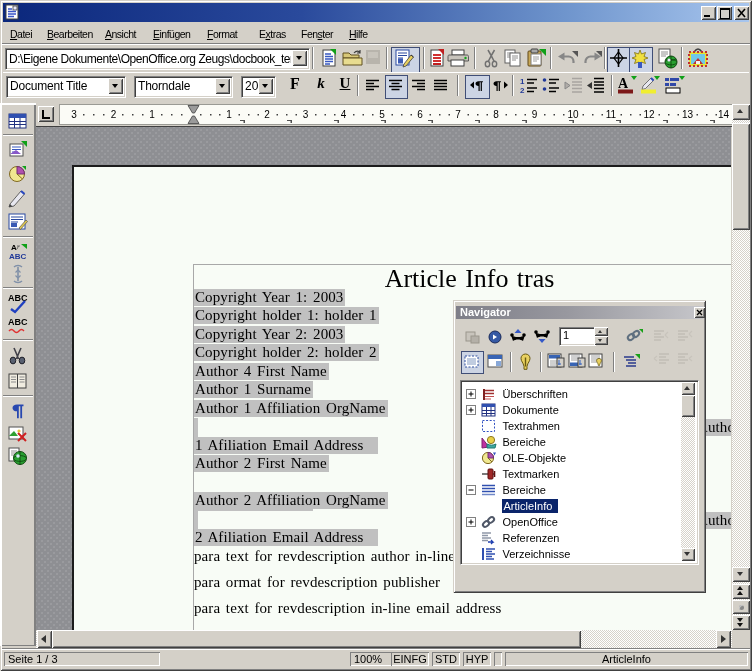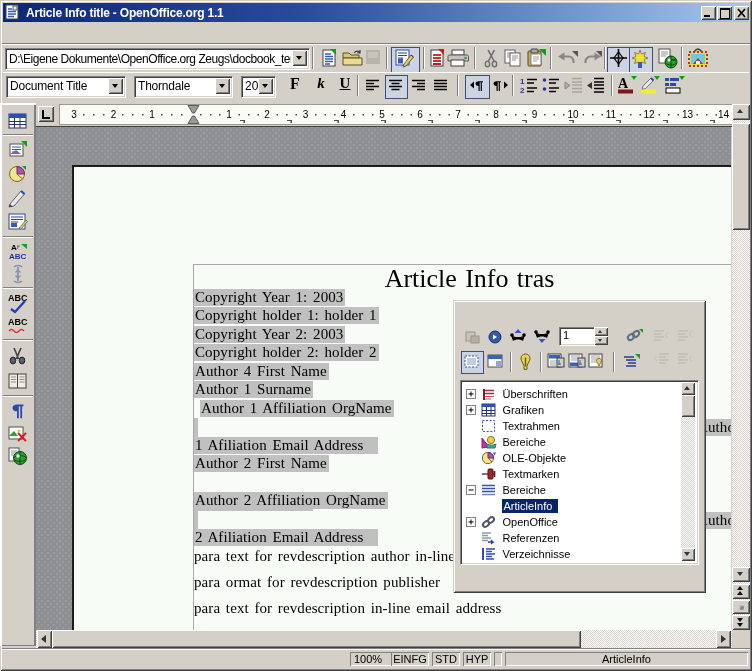--- a/index.html
+++ b/index.html
@@ -24,35 +24,44 @@
 <div id="win">
 
 <div class="ab" style="left:3px;top:3px;width:746px;height:19px;background:linear-gradient(90deg,#0b277c 0%,#2a4a9c 40%,#6e94cc 75%,#a8c6ee 100%)">
   <svg class="ab" style="left:2px;top:1px" width="16" height="16" viewBox="0 0 16 16">
     <rect x="1" y="1" width="12" height="14" fill="#fff" stroke="#404040" stroke-width="1"></rect>
     <rect x="8" y="2" width="4" height="4" fill="#e8e8f8" stroke="#404040" stroke-width="0.8"></rect>
     <g stroke="#3a55c8" stroke-width="1.3">
           <path d="M3 5h4M3 7.5h8M3 10h8M3 12.5h6"></path>
         </g>
   </svg>
-  <div class="ab" style="left:23px;top:3px;font-size:12px;font-weight:bold;color:#fff;letter-spacing:-0.2px">Article Info title - OpenOffice.org 1.1</div>
 
   <div class="ab rb" style="left:698px;top:3px;width:15px;height:14px">
         <div class="ab" style="left:3px;top:9px;width:6px;height:2px;background:#000"></div>
       </div>
   <div class="ab rb" style="left:714px;top:3px;width:15px;height:14px">
         <div class="ab" style="left:3px;top:2px;width:8px;height:8px;border:1px solid #000;border-top-width:2px"></div>
       </div>
   <div class="ab rb" style="left:731px;top:3px;width:15px;height:14px">
     <svg width="15" height="14" viewBox="0 0 15 14">
           <path d="M4 3l7 8M11 3l-7 8" stroke="#000" stroke-width="1.6"></path>
         </svg>
       </div>
 </div>
 
+<div class="ab" style="left:3px;top:22px;width:746px;height:21px;background:#d4d0c8">
+  <span class="mi" style="left:7px"><u>D</u>atei</span>
+  <span class="mi" style="left:44px"><u>B</u>earbeiten</span>
+  <span class="mi" style="left:102px"><u>A</u>nsicht</span>
+  <span class="mi" style="left:150px"><u>E</u>infügen</span>
+  <span class="mi" style="left:204px"><u>F</u>ormat</span>
+  <span class="mi" style="left:256px">E<u>x</u>tras</span>
+  <span class="mi" style="left:298px">Fen<u>s</u>ter</span>
+  <span class="mi" style="left:346px"><u>H</u>ilfe</span>
+</div>
 <div class="ab" style="left:2px;top:43px;width:748px;height:2px;box-shadow:inset 0 1px 0 #808080,inset 0 2px 0 #fff"></div>
 
 <div class="ab" id="fbar" style="left:3px;top:45px;width:746px;height:27px;background:#d4d0c8">
   <div class="ab fld" style="left:2px;top:3px;width:303px;height:20px">
     <div class="ab" style="left:3px;top:2.5px;font-size:12px;letter-spacing:-0.45px;white-space:pre;width:282px;overflow:hidden">D:\Eigene Dokumente\OpenOffice.org Zeugs\docbook_ter</div>
     <div class="ab rb" style="left:286px;top:1px;width:15px;height:16px">
           <div class="trid ab" style="left:4px;top:6px"></div>
         </div>
   </div>
   <div class="ab sep" style="left:309px;top:2px"></div>
@@ -471,21 +480,21 @@
   <div class="ab" style="left:157px;top:137px;width:538px;height:1px;background:#a8a8a8"></div>
   <div class="ab" style="left:157px;top:137px;width:1px;height:366px;background:#a8a8a8"></div>
   <div id="doccontent">
     <div class="ab doct" style="left:158px;top:136.5px;width:551px;text-align:center;font-size:26px;letter-spacing:0px">Article Info tras</div>
     <div class="ab doct" style="left:158px;top:161.5px"><span class="hl">Copyright Year 1: 2003</span></div>
     <div class="ab doct" style="left:158px;top:180px"><span class="hl">Copyright holder 1: holder 1</span></div>
     <div class="ab doct" style="left:158px;top:198.5px"><span class="hl">Copyright Year 2: 2003</span></div>
     <div class="ab doct" style="left:158px;top:217px"><span class="hl">Copyright holder 2: holder 2</span></div>
     <div class="ab doct" style="left:158px;top:235.5px"><span class="hl">Author 4 First Name</span></div>
     <div class="ab doct" style="left:158px;top:254px"><span class="hl">Author 1 Surname</span></div>
-    <div class="ab doct" style="left:164px;top:272.5px"><span class="hl">Author 1 Affiliation OrgName</span></div>
+    <div class="ab doct" style="left:158px;top:272.5px"><span class="hl">Author 1 Affiliation OrgName</span></div>
     <div class="ab" style="left:157.5px;top:291px;width:4px;height:19px;background:#c0c0c0"></div>
     <div class="ab doct" style="left:660px;top:292.3px"><span class="hl">Author 1</span></div>
     <div class="ab doct" style="left:158px;top:309.5px"><span class="hl" style="padding-right:15px">1 Afiliation Email Address</span></div>
     <div class="ab doct" style="left:158px;top:328px"><span class="hl">Author 2 First Name</span></div>
     <div class="ab doct" style="left:158px;top:367px"><span class="hl">Author 2 Surname</span></div>
     <div class="ab doct" style="left:158px;top:365px"><span class="hl">Author 2 Affiliation OrgName</span></div>
     <div class="ab" style="left:157.5px;top:383.5px;width:4px;height:19px;background:#c0c0c0"></div>
     <div class="ab doct" style="left:660px;top:384.8px"><span class="hl">Author 2</span></div>
     <div class="ab doct" style="left:158px;top:402px"><span class="hl" style="padding-right:15px">2 Afiliation Email Address</span></div>
     <div class="ab doct" style="left:158px;top:420.5px;width:420px;overflow:hidden">para text for revdescription author in-line email</div>
@@ -520,29 +529,38 @@
         <div class="ab tril" style="left:4px;top:5px;border-right-color:#333"></div>
       </div>
   <div class="ab rb" style="left:16px;top:0;width:529px;height:18px"></div>
   <div class="ab rb" style="left:680px;top:0;width:15px;height:18px">
         <div class="ab trir" style="left:5px;top:5px;border-left-color:#333"></div>
       </div>
 </div>
 <div class="ab" style="left:732px;top:630px;width:18px;height:18px;background:#d4d0c8"></div>
 
 <div class="ab" id="sbar" style="left:2px;top:648px;width:748px;height:21px;background:#d4d0c8;box-shadow:inset 0 1px 0 #808080,inset 0 2px 0 #fff">
+  <div class="seg" style="left:2px;width:152px;padding-left:4px;top:4px">Seite 1 / 3</div>
   <div class="seg" style="left:348px;width:38px;padding-left:4px;top:4px">100%</div>
   <div class="seg" style="left:389px;width:38px;text-align:center;top:4px">EINFG</div>
   <div class="seg" style="left:430px;width:28px;text-align:center;top:4px">STD</div>
   <div class="seg" style="left:461px;width:28px;text-align:center;top:4px">HYP</div>
   <div class="seg" style="left:492px;width:8px;top:4px"></div>
   <div class="seg" style="left:503px;width:243px;text-align:center;top:4px">ArticleInfo</div>
 </div>
 
 <div class="ab" id="nav" style="left:453px;top:300px;width:253px;height:293px;background:#d4d0c8;box-shadow:inset 1px 1px 0 #d4d0c8, inset -1px -1px 0 #404040, inset 2px 2px 0 #fff, inset -2px -2px 0 #808080">
+  <div class="ab" style="left:3px;top:6px;width:247px;height:13px;background:linear-gradient(90deg,#7e7e88 0%,#98989f 45%,#c6c6ca 100%)">
+    <div class="ab" style="left:4px;top:0px;font-size:11px;font-weight:bold;color:#fff">Navigator</div>
+    <div class="ab rb" style="left:238px;top:1px;width:11px;height:11px">
+          <svg width="11" height="11">
+            <path d="M3 3l5 5M8 3l-5 5" stroke="#000" stroke-width="1.3"></path>
+          </svg>
+        </div>
+  </div>
 
   <svg class="ab" style="left:12px;top:29px" width="16" height="16">
         <g stroke="#9a968c" fill="#c8c4bc">
           <rect x="1" y="3" width="9" height="9"></rect>
           <rect x="6" y="7" width="8" height="7" fill="#b4b0a8"></rect>
         </g>
       </svg>
   <svg class="ab" style="left:34px;top:29px" width="16" height="16">
         <circle cx="8" cy="8" r="6" fill="#3458a4" stroke="#1a2a5a"></circle>
         <path d="M6 5.5l4 2.5-4 2.5z" fill="#fff"></path>
@@ -669,21 +687,21 @@
           <rect x="0.5" y="0.5" width="9" height="9" fill="#fff" stroke="#808080"></rect>
           <path d="M2.5 5h5M5 2.5v5" stroke="#000"></path>
         </svg>
     <svg class="ab" style="left:19px;top:17px" width="15" height="14">
           <rect x="1" y="1" width="13" height="12" fill="#fff" stroke="#203080"></rect>
           <rect x="1" y="1" width="13" height="3" fill="#3050b0"></rect>
           <g stroke="#203080">
             <path d="M1 7.5h13M1 10.5h13M5.5 4v9M10 4v9"></path>
           </g>
         </svg>
-    <div class="tli" style="left:41px;top:18px">Grafiken</div>
+    <div class="tli" style="left:41px;top:18px">Dokumente</div>
     <svg class="ab" style="left:19px;top:33px" width="15" height="14">
           <rect x="1.5" y="1.5" width="12" height="11" fill="none" stroke="#3050c0" stroke-dasharray="2 1.6"></rect>
         </svg>
     <div class="tli" style="left:41px;top:34px">Textrahmen</div>
     <svg class="ab" style="left:19px;top:49px" width="16" height="14">
           <path d="M1 3l7 9-7 1z" fill="#c030a0" stroke="#802070"></path>
           <circle cx="10" cy="5" r="3.6" fill="#e8d048" stroke="#907820"></circle>
           <path d="M6 9c3 1.5 6 1.5 9 0l-1 4H6z" fill="#40a8a0" stroke="#207870"></path>
         </svg>
     <div class="tli" style="left:41px;top:50px">Bereiche</div>

